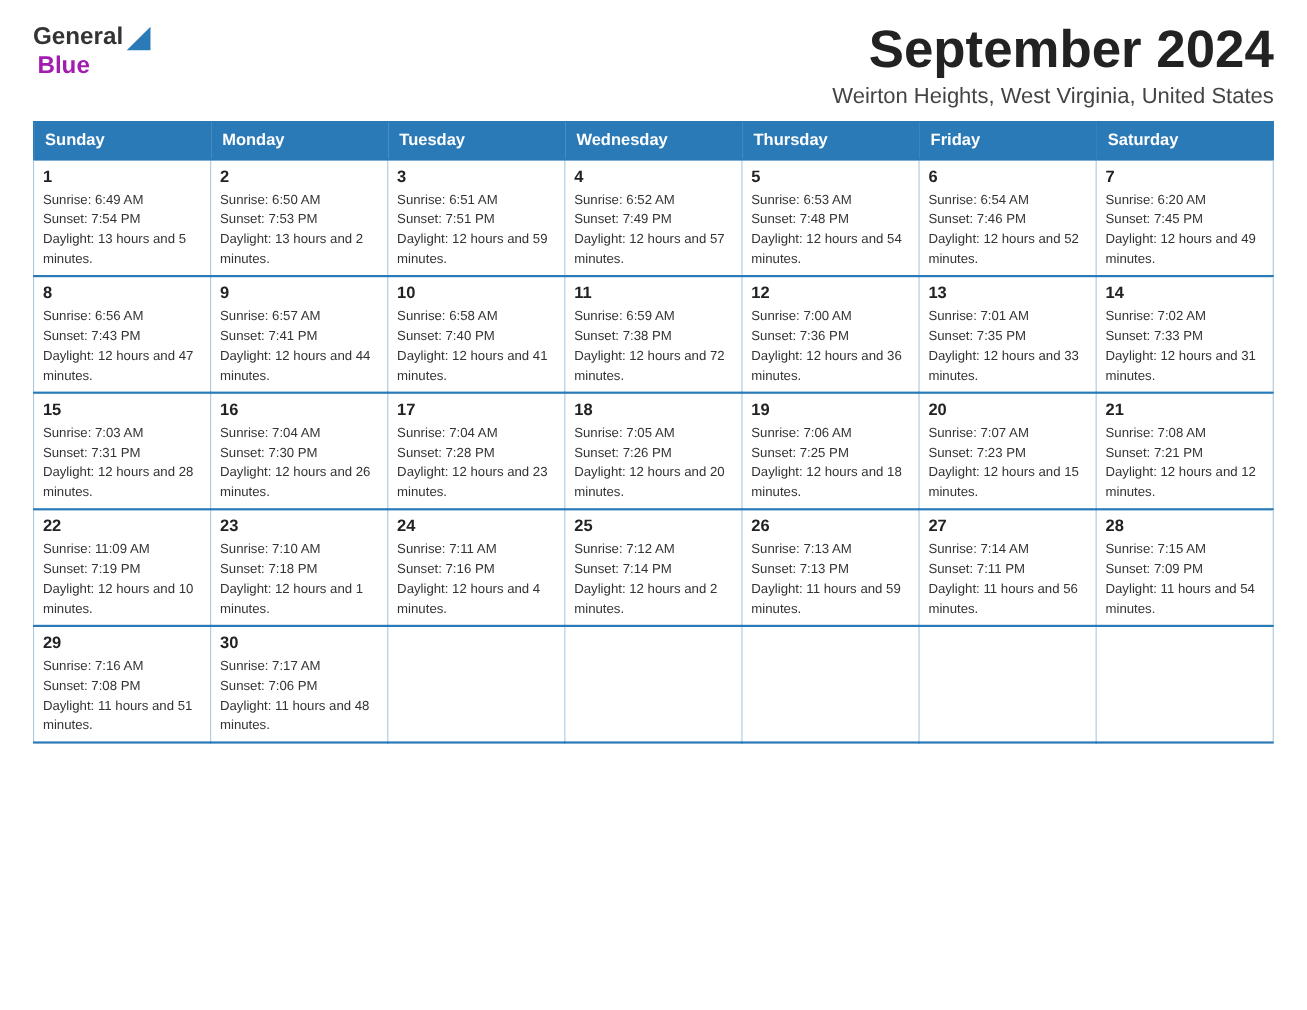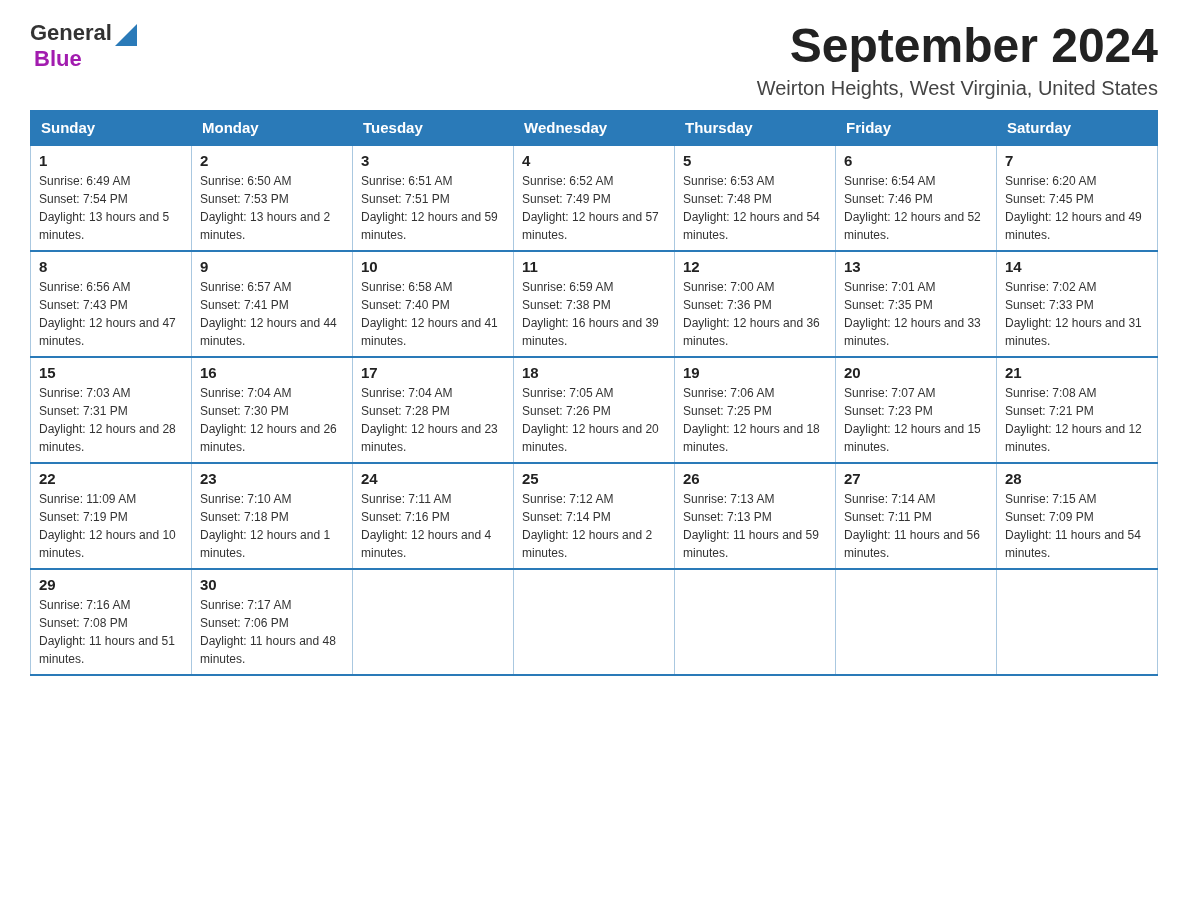--- a/index.html
+++ b/index.html
@@ -205,21 +205,21 @@
           <span>Sunrise: 6:58 AM</span><br>
           <span>Sunset: 7:40 PM</span><br>
           <span>Daylight: 12 hours and 41 minutes.</span>
         </div>
       </td>
         <td>
         <span class="day-number">11</span>
         <div class="day-info">
           <span>Sunrise: 6:59 AM</span><br>
           <span>Sunset: 7:38 PM</span><br>
-          <span>Daylight: 16 hours and 39 minutes.</span>
+          <span>Daylight: 12 hours and 72 minutes.</span>
         </div>
       </td>
         <td>
         <span class="day-number">12</span>
         <div class="day-info">
           <span>Sunrise: 7:00 AM</span><br>
           <span>Sunset: 7:36 PM</span><br>
           <span>Daylight: 12 hours and 36 minutes.</span>
         </div>
       </td>

